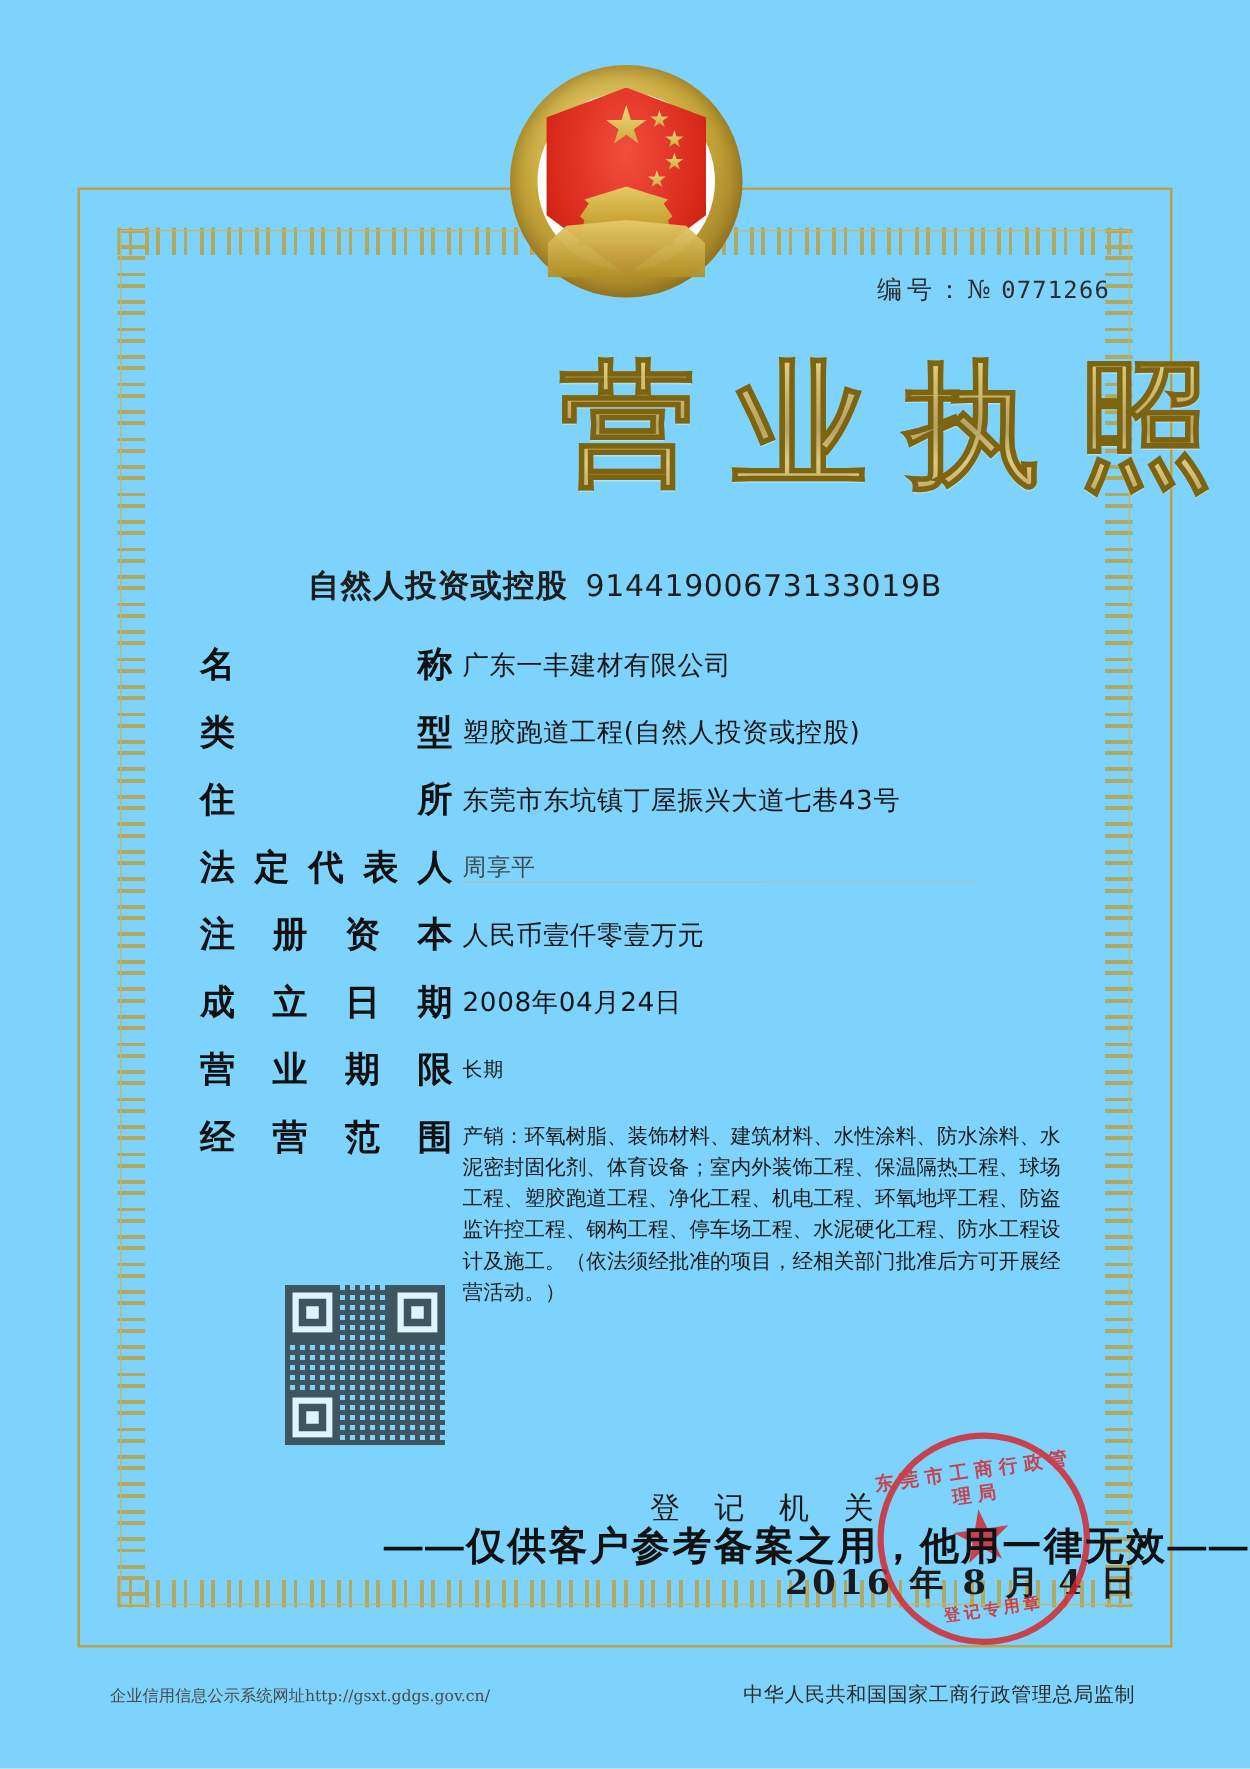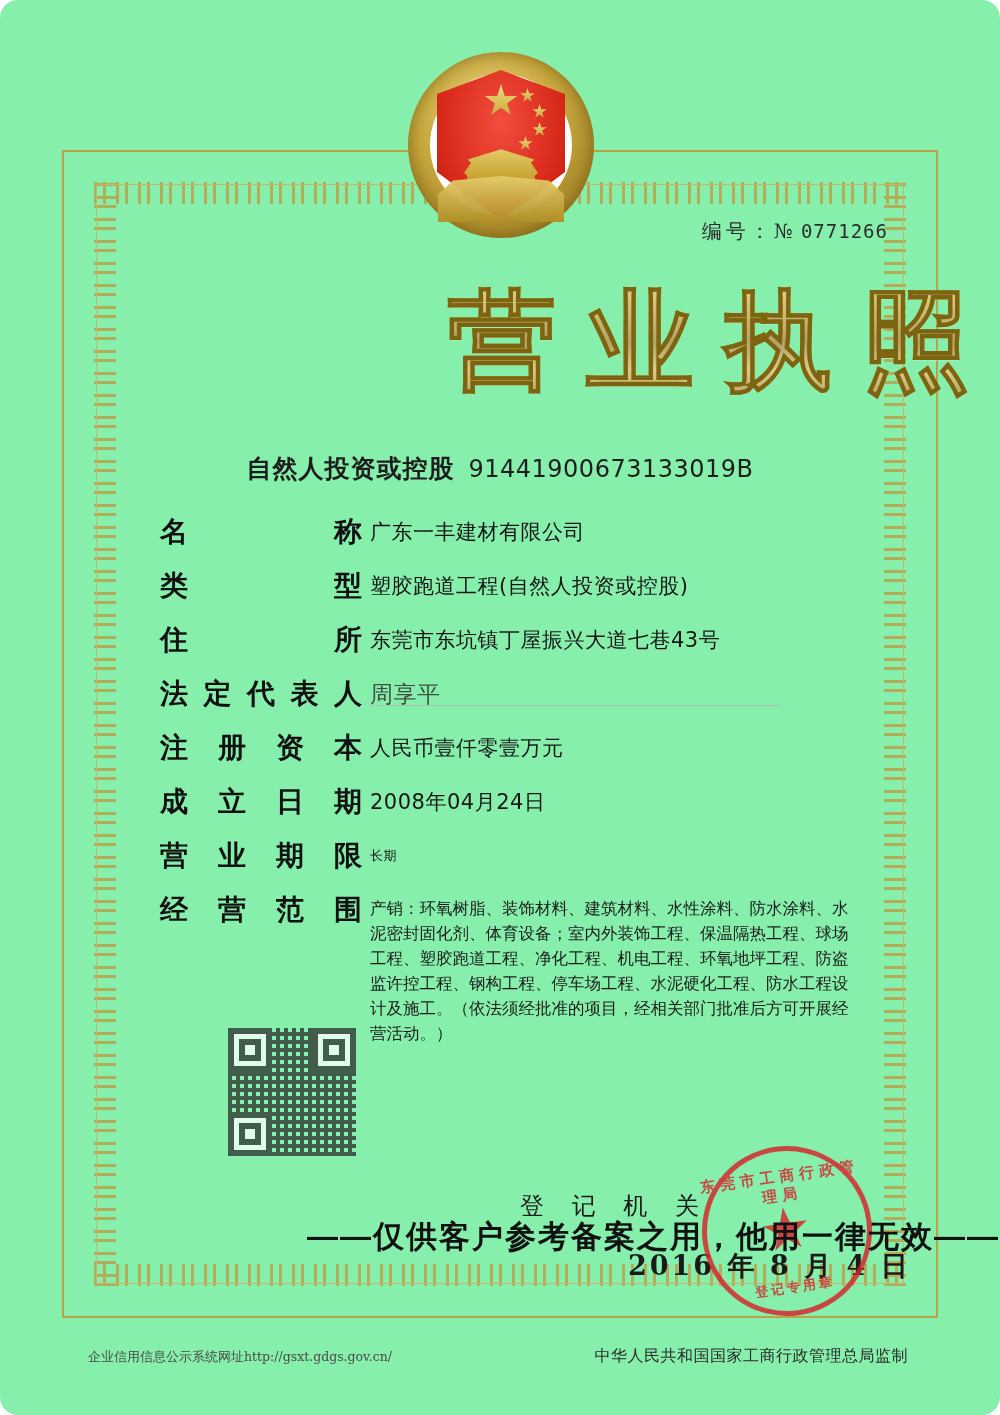--- a/index.html
+++ b/index.html
@@ -13,22 +13,21 @@
     height: 1415px;
     position: relative;
     font-family: "DejaVu Sans", "Liberation Sans", sans-serif;
     overflow: hidden;
   }
 
   
   .page {
     position: absolute;
     inset: 0;
-    background: #86efac;
-    border-radius: 18px;
+    background: #7dd3fc;
   }
   .greek-border-outer {
     position: absolute;
     left: 62px;
     top: 150px;
     width: 876px;
     height: 1168px;
     border: 2px solid #b9a24a;
     box-sizing: border-box;
   }
@@ -219,23 +218,23 @@
   }
   .field-label span { display: inline-block; }
   .field-value {
     flex: 1;
     font-size: 21px;
     color: #161616;
     line-height: 40px;
     font-family: "DejaVu Sans", "Liberation Sans", sans-serif;
     letter-spacing: .5px;
   }
-  .field-value.small { font-size: 13px; }
+  .field-value.small { font-size: 16px; }
   .field-row.legal .field-value {
-    font-size: 23px;
+    font-size: 19px;
     color: #333;
     position: relative;
     opacity: .85;
   }
   .field-row.legal .field-value::after {
     content: "";
     position: absolute;
     left: 0; right: 80px;
     bottom: 8px;
     border-bottom: 1px solid #b8b8b8;

